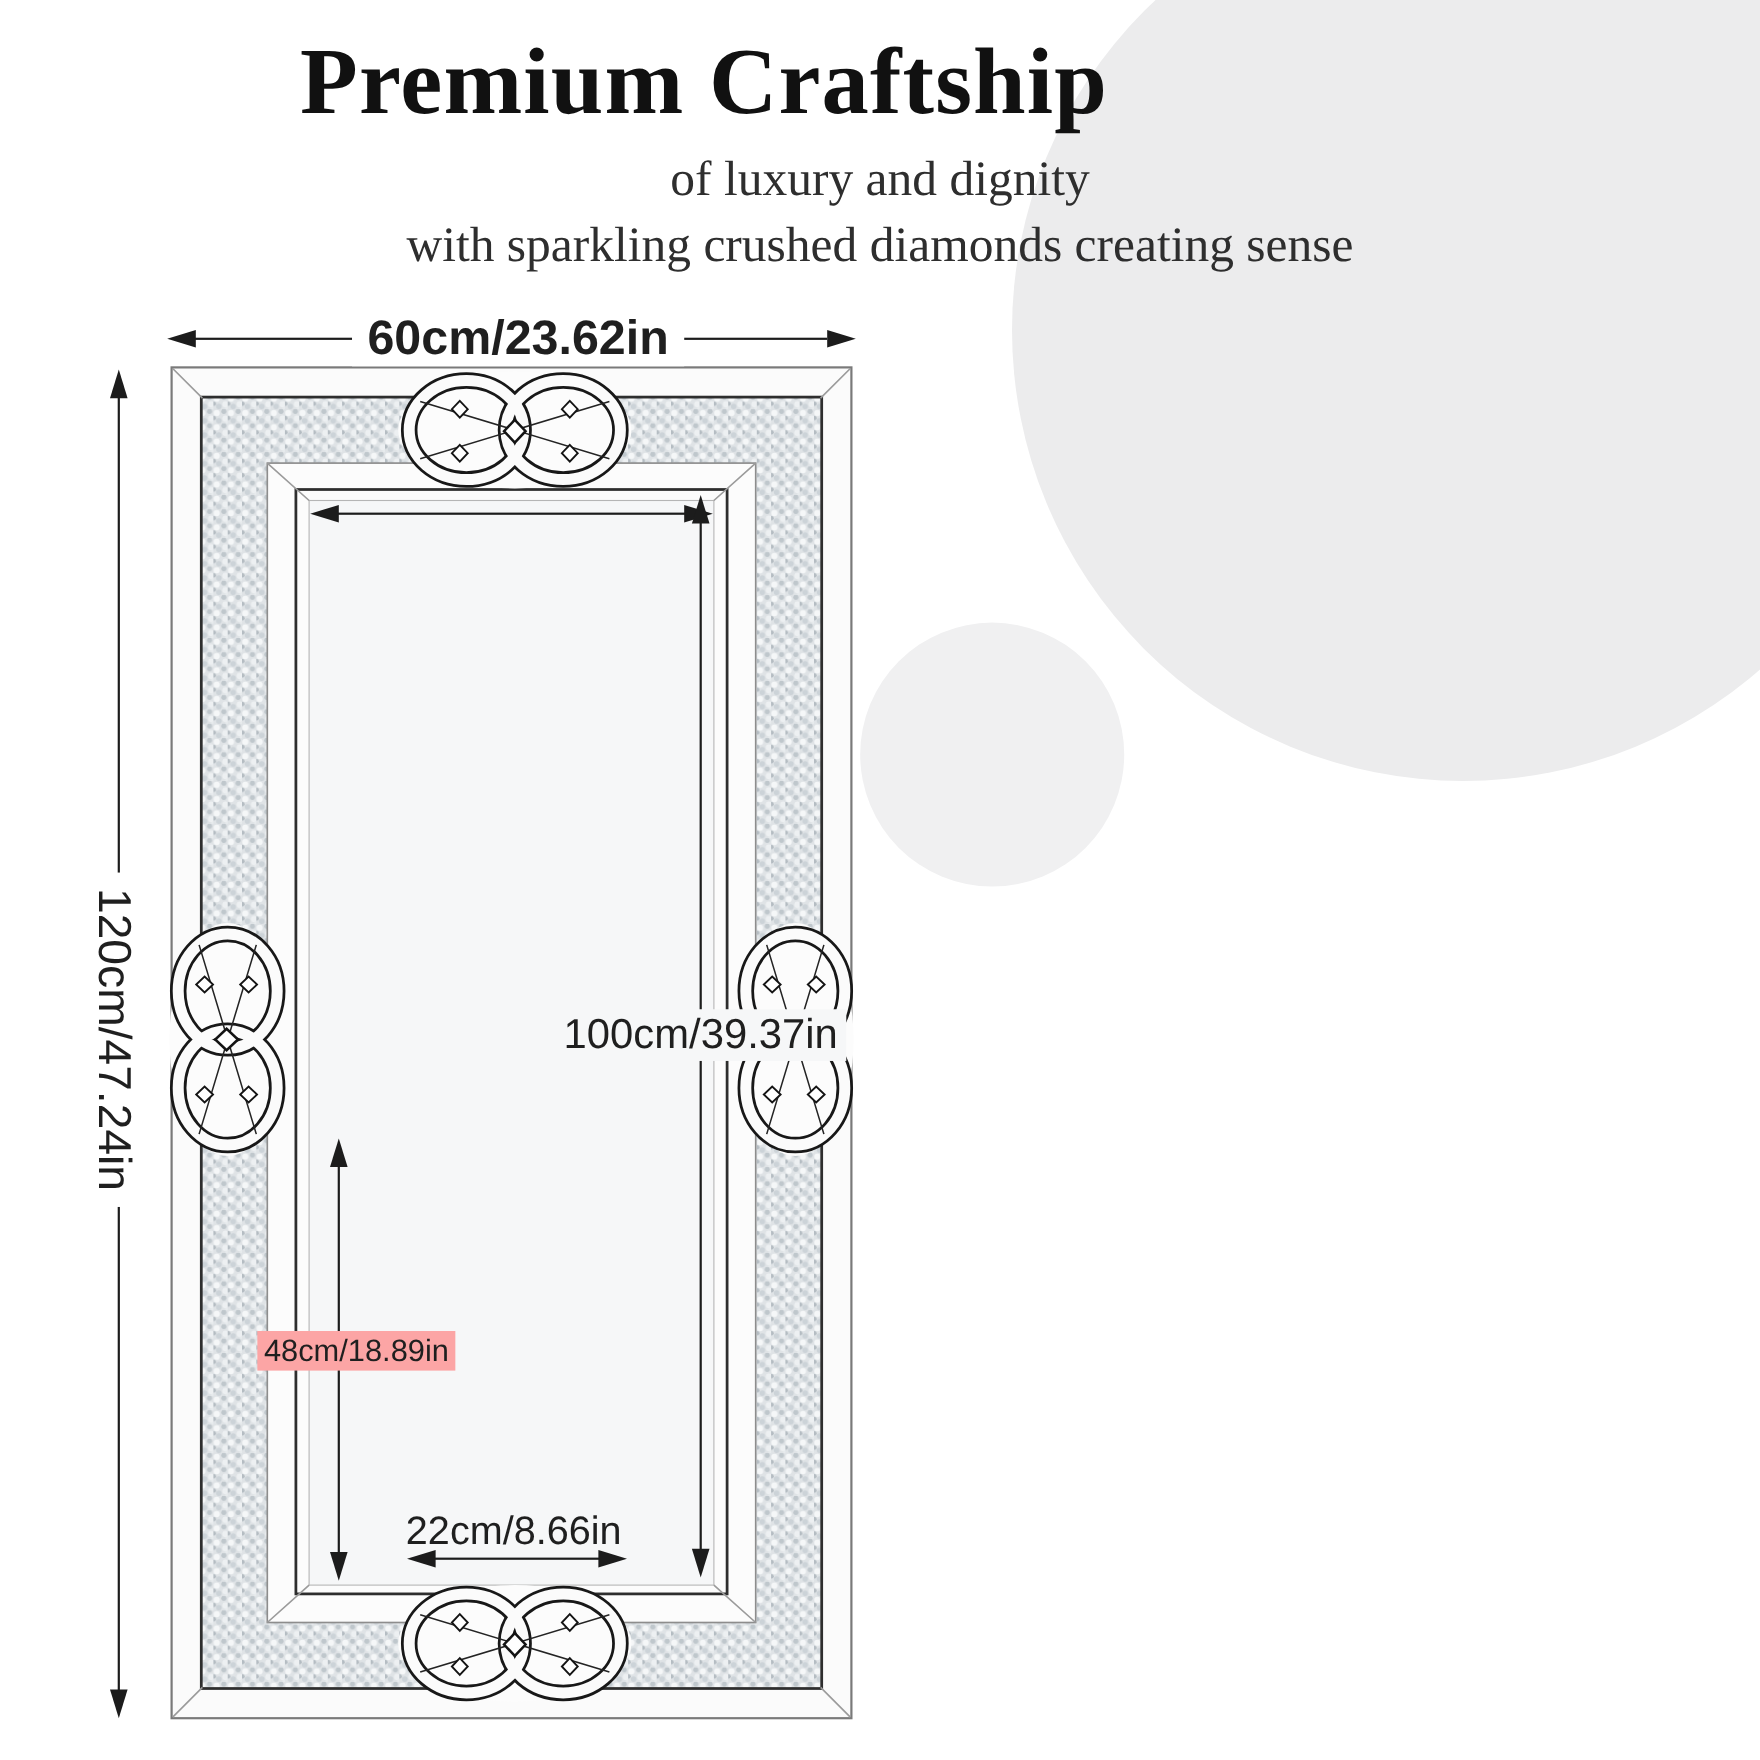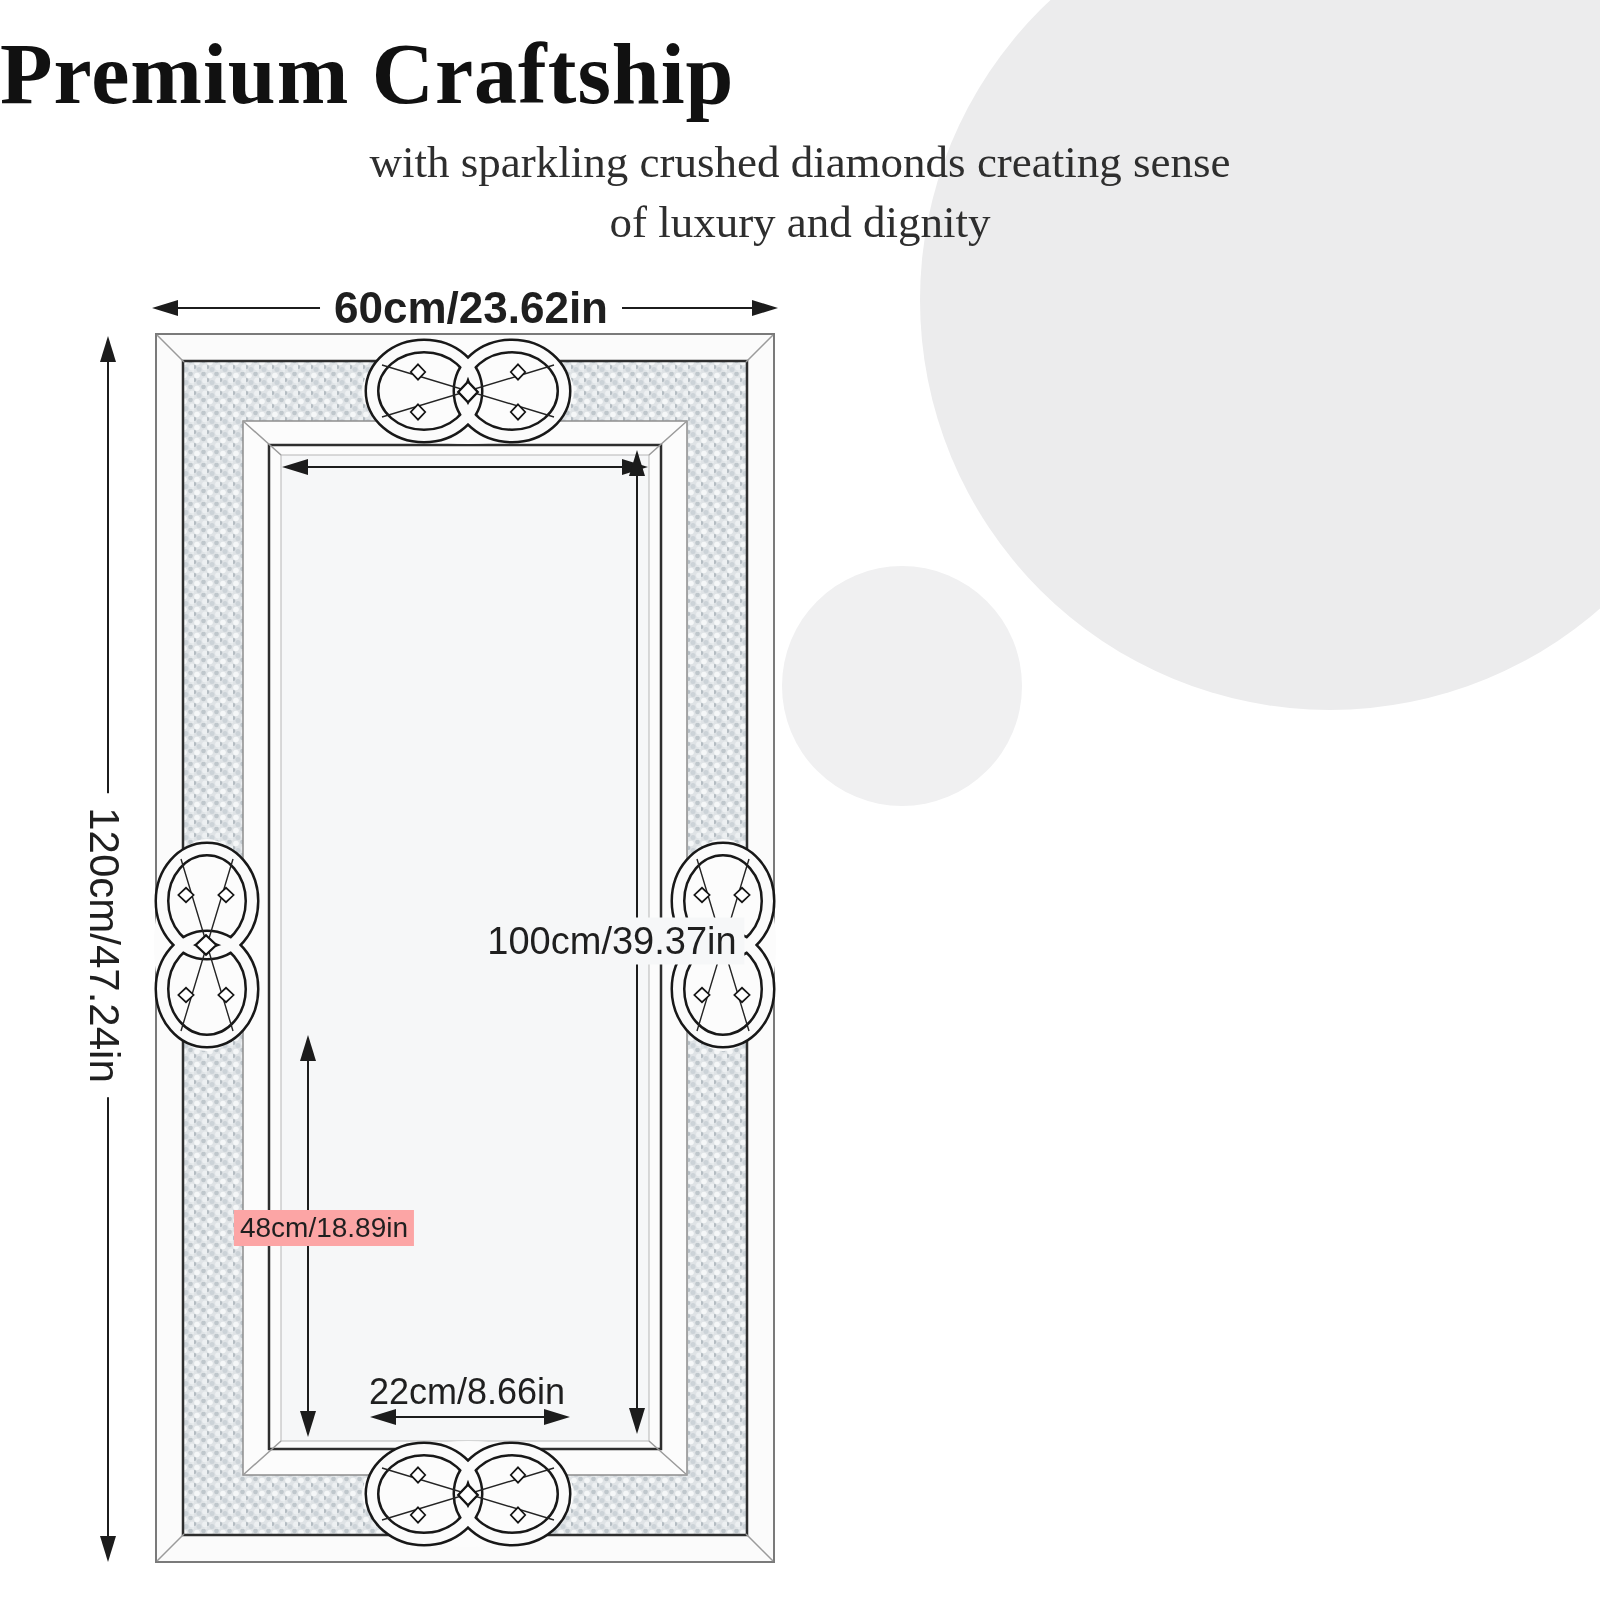--- a/index.html
+++ b/index.html
@@ -3,21 +3,21 @@
 <meta charset="utf-8">
 <style>
   html,body{margin:0;padding:0;background:#fff;}
   #canvas{position:relative;width:1600px;height:1600px;background:#ffffff;overflow:hidden;
           font-family:"Liberation Sans",sans-serif;}
   .circle{position:absolute;border-radius:50%;}
   #bg-circle-large{left:920px;top:-110px;width:820px;height:820px;background:#ececed;}
   #bg-circle-small{left:782px;top:566px;width:240px;height:240px;background:#f0f0f1;}
 
   
-  #title{position:absolute;left:0;top:24px;width:1280px;text-align:left;
+  #title{position:absolute;left:0;top:24px;width:1280px;text-align:center;
          font-family:"Liberation Serif",serif;font-weight:700;font-size:86px;color:#111;
          letter-spacing:1px;}
   #subtitle{position:absolute;left:0;top:132px;width:1600px;text-align:center;
             font-family:"Liberation Serif",serif;font-size:45px;line-height:60px;color:#2e2e2e;}
 
   
   #mirror-svg{position:absolute;left:155px;top:333px;overflow:visible;}
 
   
   .line-h{position:absolute;height:0;border-top:2px solid #1c1c1c;}
@@ -52,22 +52,22 @@
 </head>
 <body>
 
 <div id="canvas">
 
   <div class="circle" id="bg-circle-large"></div>
   <div class="circle" id="bg-circle-small"></div>
 
   <div id="title">Premium Craftship</div>
   <div id="subtitle">
+    <div>of luxury and dignity</div>
     <div>with sparkling crushed diamonds creating sense</div>
-    <div>of luxury and dignity</div>
   </div>
 
   <svg id="mirror-svg" width="620" height="1230" viewBox="0 0 620 1230">
     <defs>
       <pattern id="diamondTex" width="13" height="13" patternUnits="userSpaceOnUse">
         <rect width="13" height="13" fill="#dfe3e6"></rect>
         <circle cx="3" cy="3.5" r="2.8" fill="#f5f7f8"></circle>
         <circle cx="9.5" cy="2" r="2.3" fill="#bfc7cc"></circle>
         <circle cx="11" cy="8.5" r="2.9" fill="#edf0f2"></circle>
         <circle cx="5" cy="10.5" r="2.5" fill="#ccd3d8"></circle>
@@ -135,21 +135,21 @@
     <div class="line-h" style="left:300px;top:466px;width:330px;"></div>
     <div class="ah left" style="left:282px;top:459px;"></div>
     <div class="ah right" style="left:622px;top:459px;"></div>
   </div>
 
   <div>
     <div class="line-v" style="left:636px;top:470px;height:944px;"></div>
     <div class="ah up" style="left:629px;top:450px;"></div>
     <div class="ah down" style="left:629px;top:1408px;"></div>
   </div>
-  <div class="dim" id="dim-inner-height" style="left:612px;top:941px;">100cm/39.37in</div>
+  <div class="dim" id="dim-inner-height" style="left:637px;top:941px;">100cm/39.37in</div>
 
   <div>
     <div class="line-v" style="left:307px;top:1055px;height:362px;"></div>
     <div class="ah up" style="left:300px;top:1035px;"></div>
     <div class="ah down" style="left:300px;top:1411px;"></div>
   </div>
   <div class="dim" id="dim-lower-height" style="left:324px;top:1228px;">48cm/18.89in</div>
 
   <div class="dim" id="dim-bottom-width" style="left:467px;top:1392px;">22cm/8.66in</div>
   <div>

